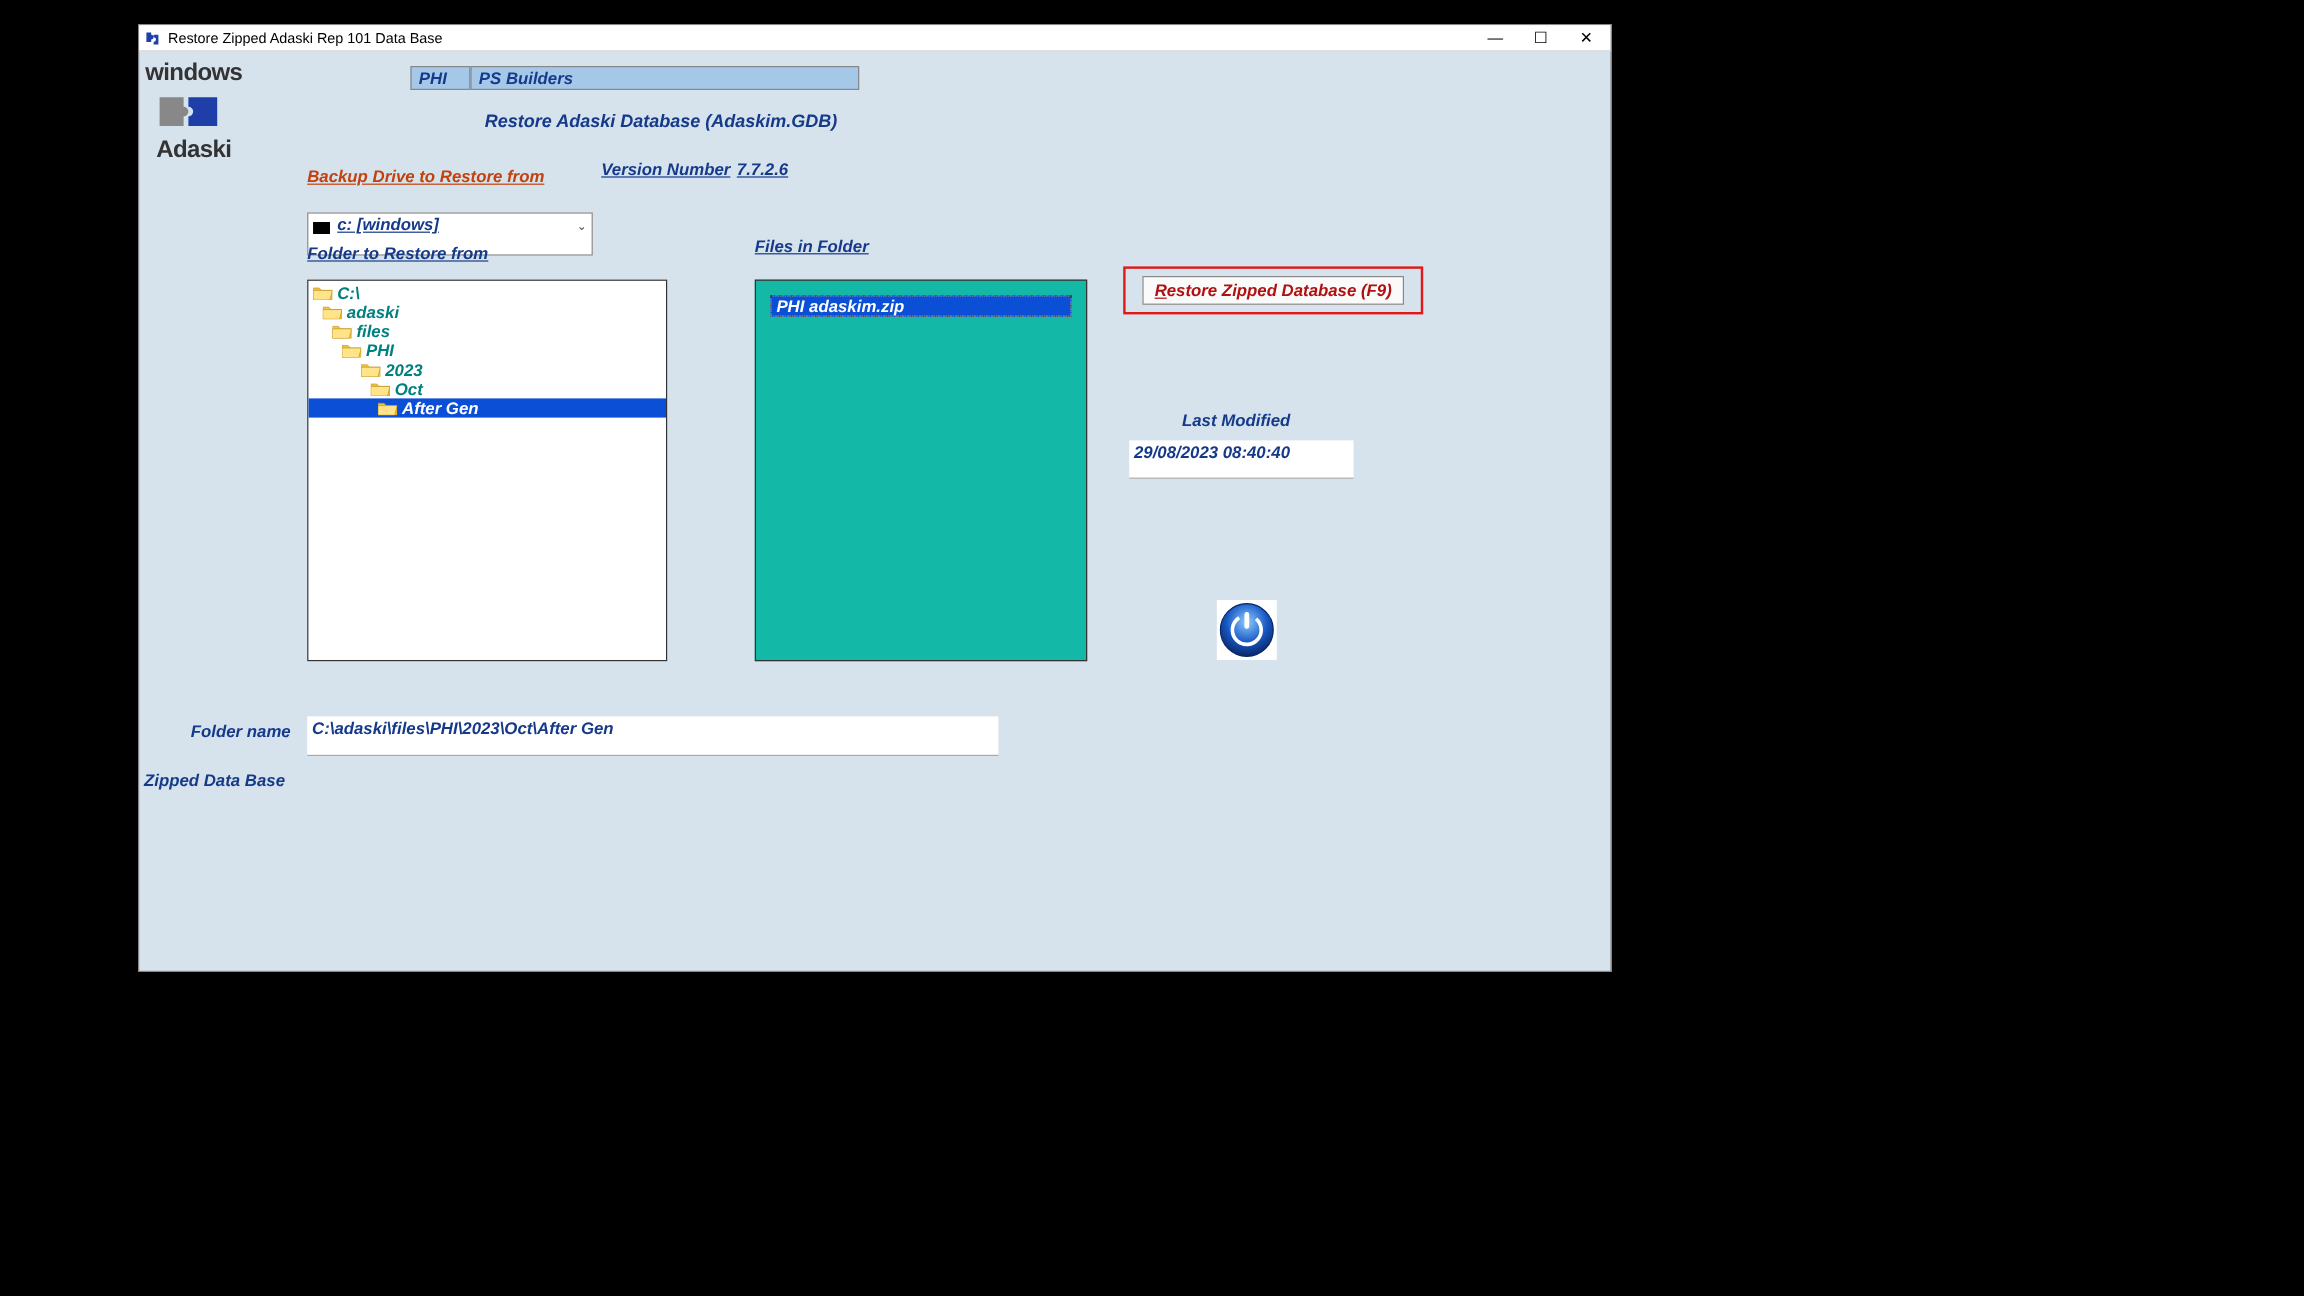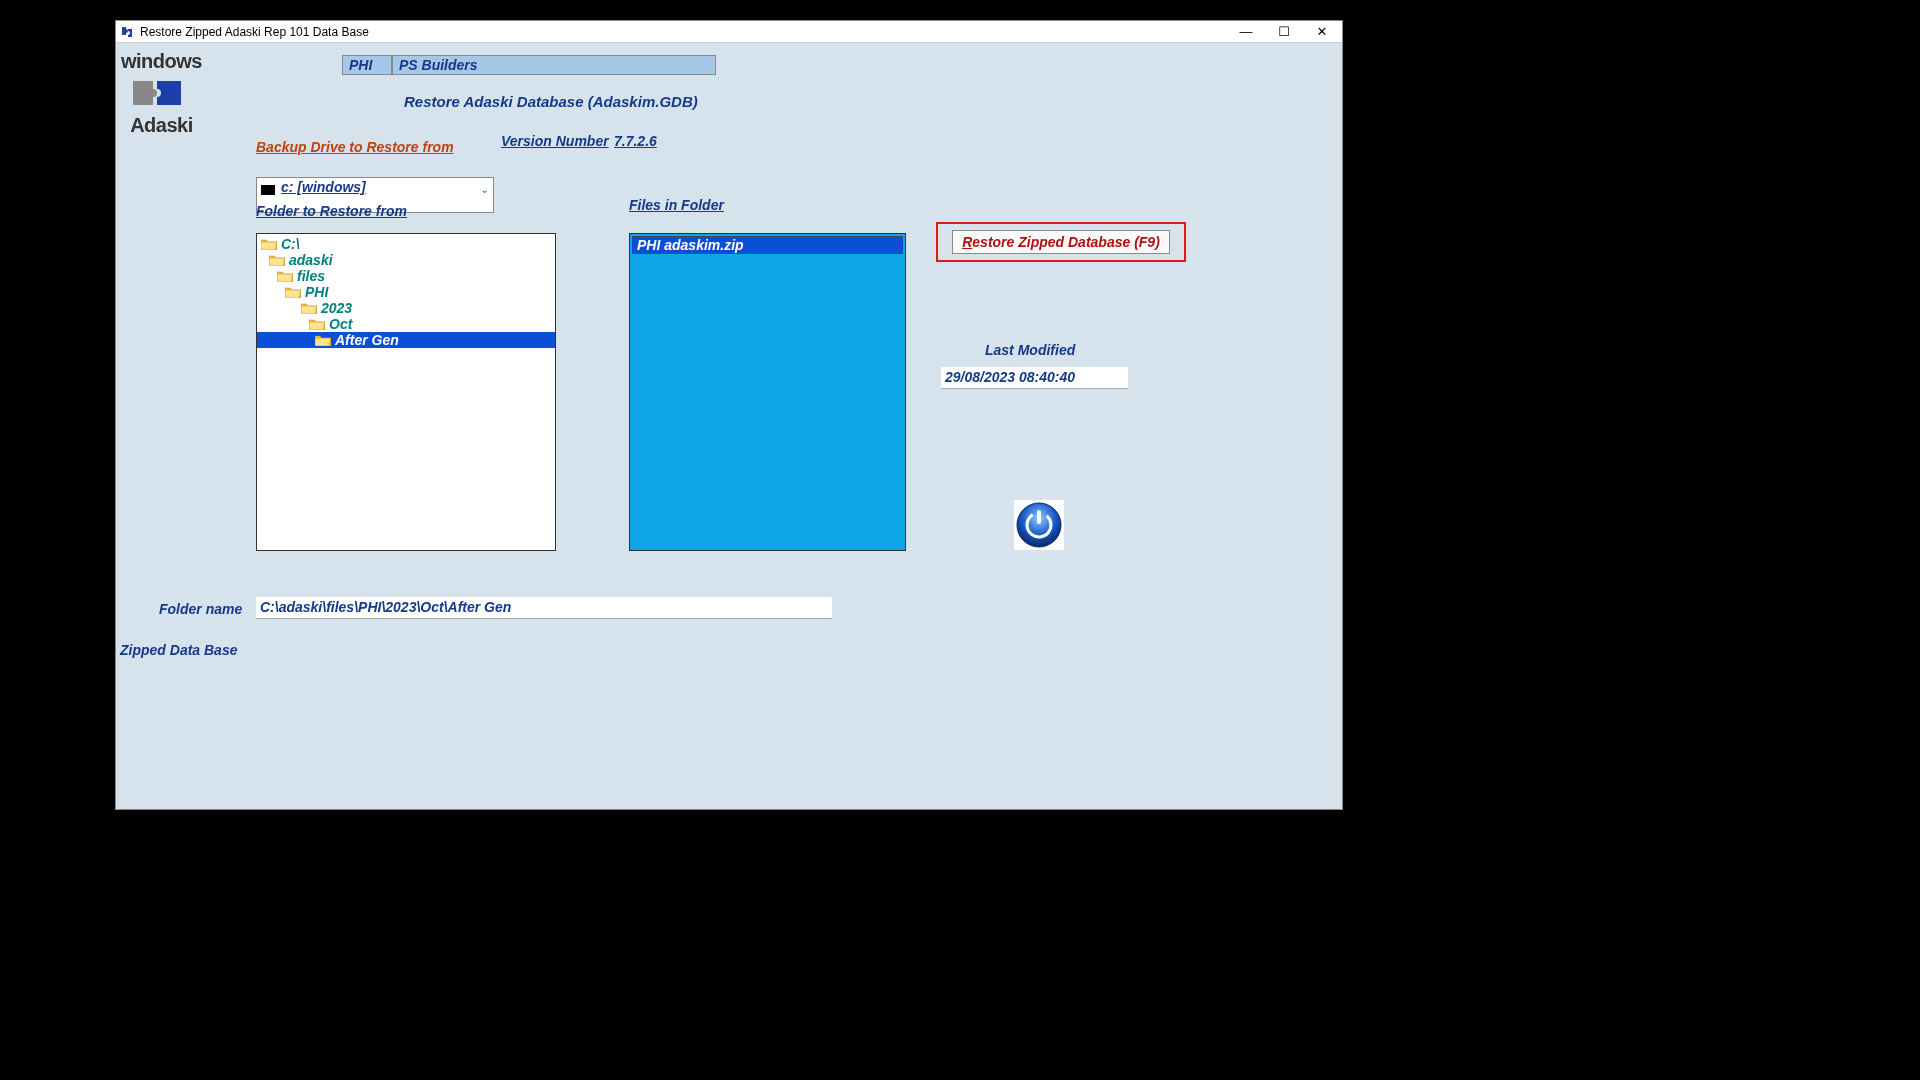--- a/index.html
+++ b/index.html
@@ -182,23 +182,23 @@
   .ind5 { padding-left: 44px; }
   .ind6 { padding-left: 52px; }
   .ind7 { padding-left: 58px; }
   
   .files-list {
     position: absolute;
     left: 513px;
     top: 190px;
     width: 277px;
     height: 318px;
-    background: #0ea5e9;
+    background: #14b8a6;
     border: 1px solid #333;
-    padding: 2px;
+    padding: 12px;
   }
   .file-row {
     background: #0a4fd6;
     color: #fff;
     font-style: italic;
     font-weight: bold;
     font-size: 14px;
     padding: 0 4px;
     border: 1px dotted #fff;
     outline: 1px dotted #444;
@@ -238,21 +238,21 @@
     font-style: italic;
     font-weight: bold;
     color: #153a8a;
     font-size: 14px;
   }
   .last-mod-value {
     position: absolute;
     left: 825px;
     top: 324px;
     width: 187px;
-    height: 22px;
+    height: 32px;
     background: #fff;
     border-bottom: 1px solid #aaa;
     padding: 2px 4px;
     font-style: italic;
     font-weight: bold;
     color: #153a8a;
     font-size: 14px;
   }
   
   .power-button {
@@ -274,21 +274,21 @@
     font-style: italic;
     font-weight: bold;
     color: #153a8a;
     font-size: 14px;
   }
   .folder-name-input {
     position: absolute;
     left: 140px;
     top: 554px;
     width: 576px;
-    height: 22px;
+    height: 33px;
     background: #fff;
     border-bottom: 1px solid #aaa;
     padding: 2px 4px;
     font-style: italic;
     font-weight: bold;
     color: #153a8a;
     font-size: 14px;
   }
   .zipped-label {
     position: absolute;

